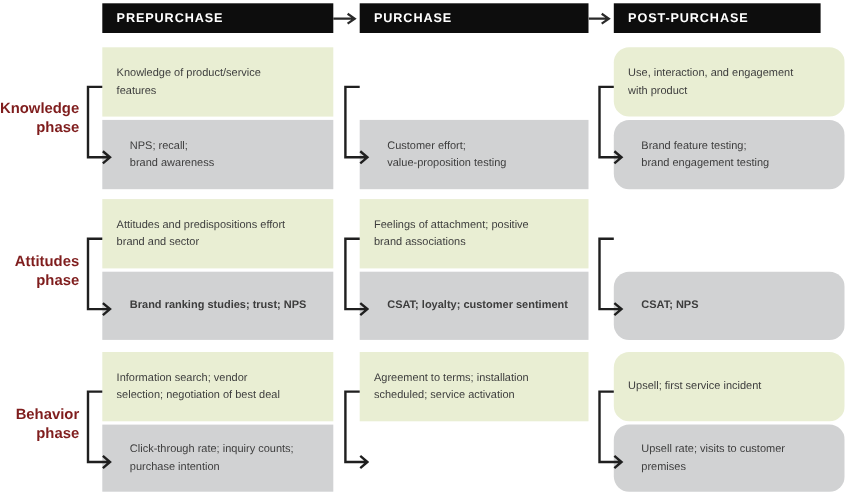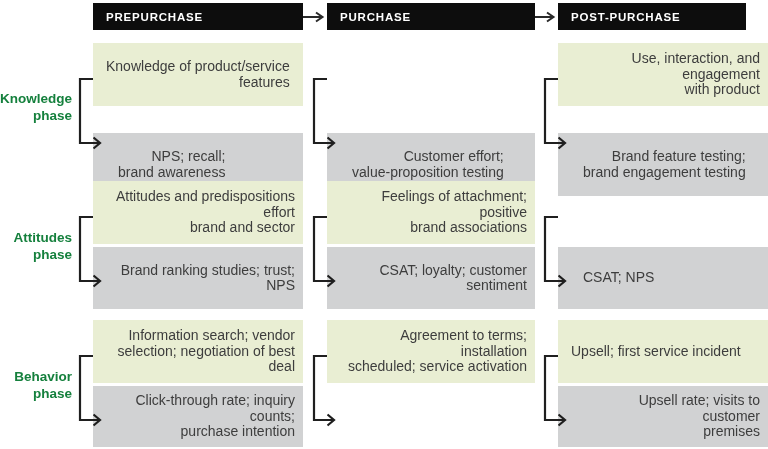--- a/index.html
+++ b/index.html
@@ -25,46 +25,45 @@
   .h3{left:558px;width:188px;}
 
   .flow-arrow{position:absolute;top:10px;}
   .fa1{left:302px;}
   .fa2{left:535px;}
 
   .box{
     position:absolute;
     display:flex;align-items:center;
     box-sizing:border-box;
-    font-size:14px;line-height:15.5px;
+    font-size:10px;line-height:15.5px;
     color:var(--text,#3d3d3d);
     white-space:pre-line;
     padding-right:8px;
-    text-align:right;
   }
   .stimulus{background:var(--green,#e9eed3);padding-left:13px;}
   .measure{background:var(--gray,#d1d2d3);padding-left:25px;}
 
   
   .c1{left:93px;width:210px;}
   .c2{left:327px;width:208px;}
-  .c3{left:558px;width:210px;}
+  .c3{left:558px;width:210px;border-radius:14px;}
   
   .g-r1{top:43px;height:63px;}
-  .m-r1{top:109px;height:63px;margin-top:24px;}
+  .m-r1{top:109px;height:63px;}
   .g-r2{top:181px;height:63px;}
-  .m-r2{top:247px;height:62px;}
+  .m-r2{top:247px;height:62px;font-weight:bold;}
   .g-r3{top:320px;height:63px;}
   .m-r3{top:386px;height:61px;}
 
   .phase-label{
     position:absolute;left:0;width:72px;
     text-align:right;
     font-size:13.5px;font-weight:bold;line-height:17px;
-    color:#15803d;
+    color:#7f1d1d;
     white-space:pre-line;
   }
   .pl1{top:90px;} .pl2{top:229px;} .pl3{top:368px;}
 
   .bracket{position:absolute;width:30px;height:78px;}
   .bk-c1{left:75px;} .bk-c2{left:309px;} .bk-c3{left:540px;}
   .bk-r1{top:76px;} .bk-r2{top:214px;} .bk-r3{top:353px;}
 
   svg{display:block;}
 </style>

